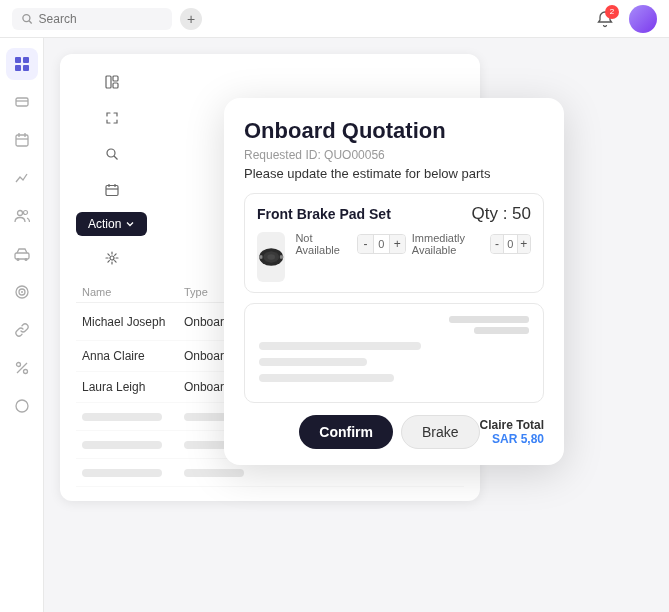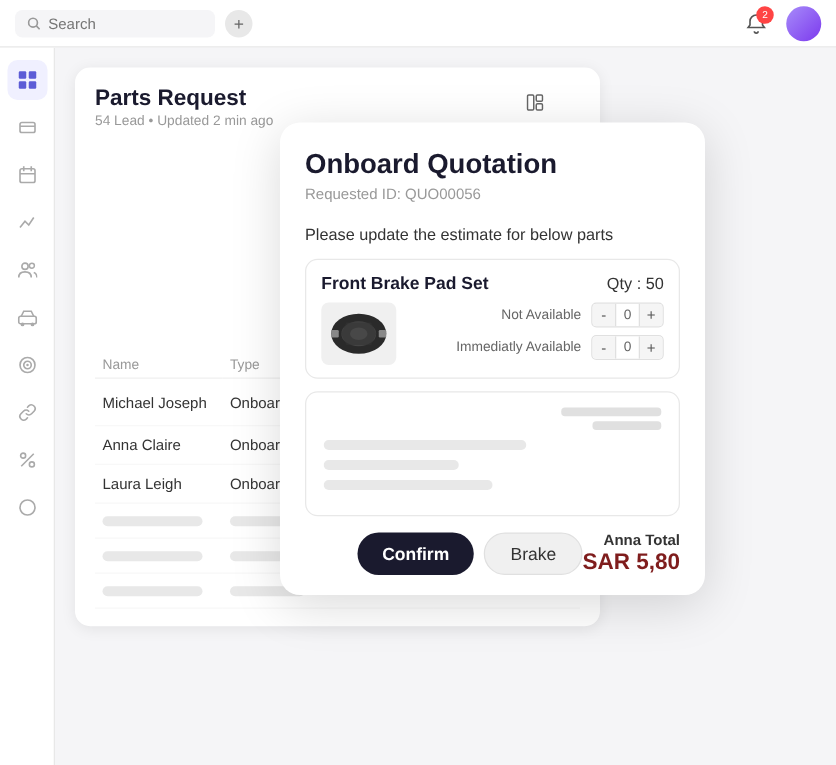--- a/index.html
+++ b/index.html
@@ -258,21 +258,21 @@
     }
     .modal-title {
       font-size: 22px;
       font-weight: 700;
       color: #1a1a2e;
       margin-bottom: 4px;
     }
     .modal-id {
       font-size: 12px;
       color: #999;
-      margin-bottom: 18px;
+      margin-bottom: 4px;
     }
     .modal-desc {
       font-size: 13px;
       color: #333;
       font-weight: 400;
       margin-bottom: 12px;
     }
 
     
     .part-card {
@@ -286,21 +286,21 @@
       justify-content: space-between;
       align-items: center;
       margin-bottom: 8px;
     }
     .part-name {
       font-size: 14px;
       font-weight: 600;
       color: #1a1a2e;
     }
     .part-qty {
-      font-size: 13px;
+      font-size: 17px;
       color: #333;
     }
     .part-body {
       display: flex;
       gap: 10px;
       align-items: flex-start;
     }
     .part-image {
       width: 60px;
       height: 50px;
@@ -311,21 +311,21 @@
       justify-content: center;
       overflow: hidden;
     }
     .brake-pad-svg {
       width: 52px;
       height: 42px;
     }
     .part-availability {
       flex: 1;
       display: flex;
-      flex-direction: column;
+      flex-direction: row;
       gap: 6px;
     }
     .avail-row {
       display: flex;
       align-items: center;
       justify-content: flex-end;
       gap: 8px;
       font-size: 11px;
       color: #666;
     }
@@ -409,23 +409,23 @@
     }
     .grand-total-section {
       text-align: right;
     }
     .grand-total-label {
       font-size: 12px;
       color: #333;
       font-weight: 600;
     }
     .grand-total-value {
-      font-size: 18px;
+      font-size: 12px;
       font-weight: 700;
-      color: #7f1d1d;
+      color: #3b82f6;
     }
     .ph-right {
       display: flex;
       flex-direction: column;
       align-items: flex-end;
       gap: 4px;
       margin-bottom: 8px;
     }
     .ph-bar {
       height: 7px;
@@ -525,24 +525,20 @@
     <svg width="16" height="16" viewBox="0 0 16 16" fill="none">
       <circle cx="8" cy="8" r="6" stroke="#aaa" stroke-width="1.3" fill="none"></circle>
     </svg>
   </div>
 </div>
 
 <div class="main">
 
   <div class="parts-panel">
     <div class="panel-header">
-      <div>
-        <div class="panel-title">Parts Request</div>
-        <div class="panel-subtitle">54 Lead • Updated 2 min ago</div>
-      </div>
       <div class="panel-actions">
         <button class="icon-btn">
           <svg width="14" height="14" viewBox="0 0 14 14" fill="none">
             <rect x="1" y="1" width="5" height="12" rx="1" stroke="#666" stroke-width="1.2" fill="none"></rect>
             <rect x="8" y="1" width="5" height="5" rx="1" stroke="#666" stroke-width="1.2" fill="none"></rect>
             <rect x="8" y="8" width="5" height="5" rx="1" stroke="#666" stroke-width="1.2" fill="none"></rect>
           </svg>
         </button>
         <button class="icon-btn">
           <svg width="14" height="14" viewBox="0 0 14 14" fill="none">
@@ -701,19 +697,19 @@
       <div class="ph-line w40"></div>
       <div class="ph-line w50"></div>
     </div>
 
     <div class="modal-footer">
       <div class="footer-left">
         <button class="confirm-btn">Confirm</button>
         <button class="reject-btn">Brake</button>
       </div>
       <div class="grand-total-section">
-        <div class="grand-total-label">Anna Total</div>
+        <div class="grand-total-label">Claire Total</div>
         <div class="grand-total-value">SAR 5,80</div>
       </div>
     </div>
   </div>
 
 </div>
 
 </body></html>

